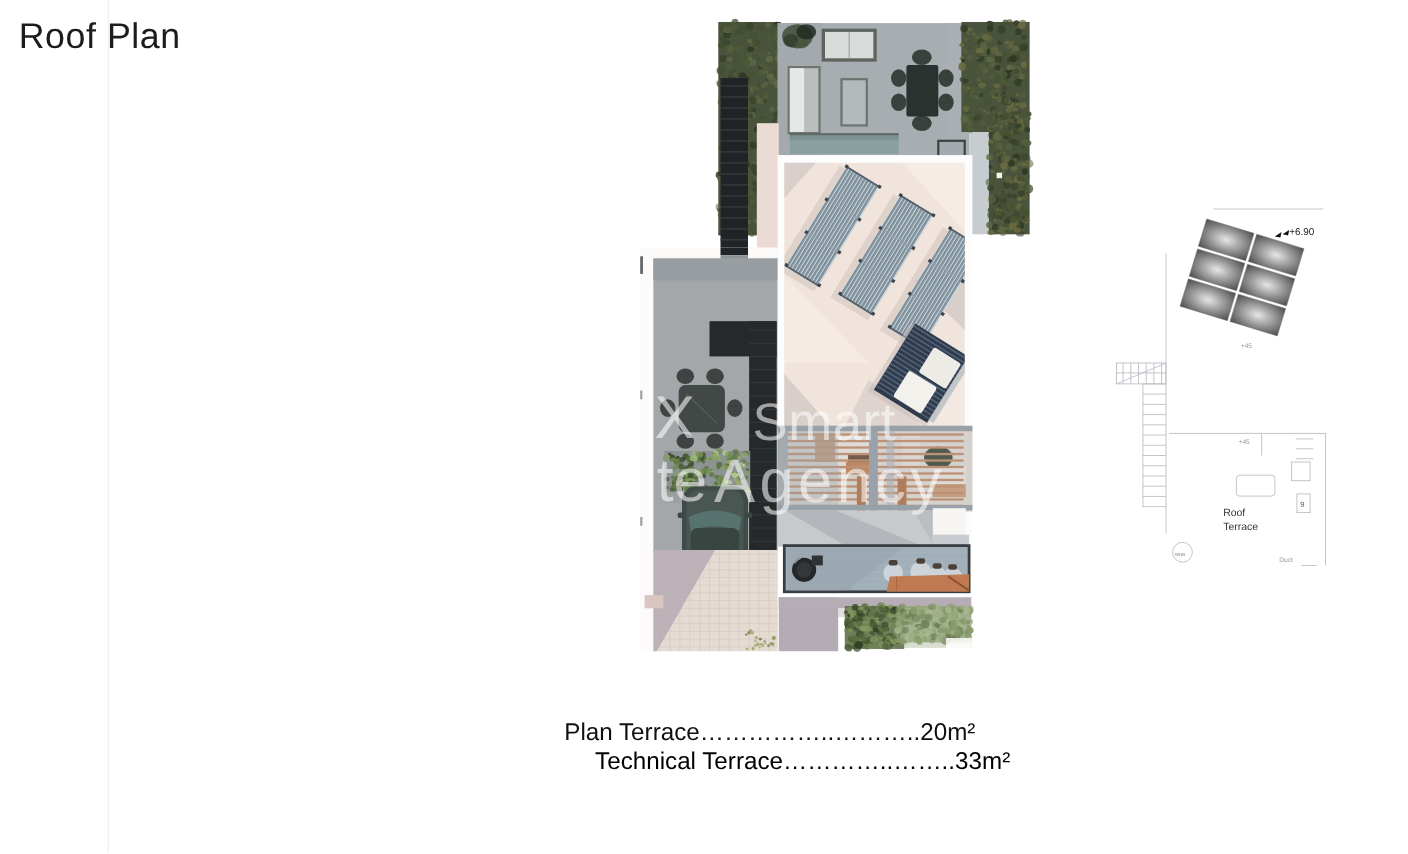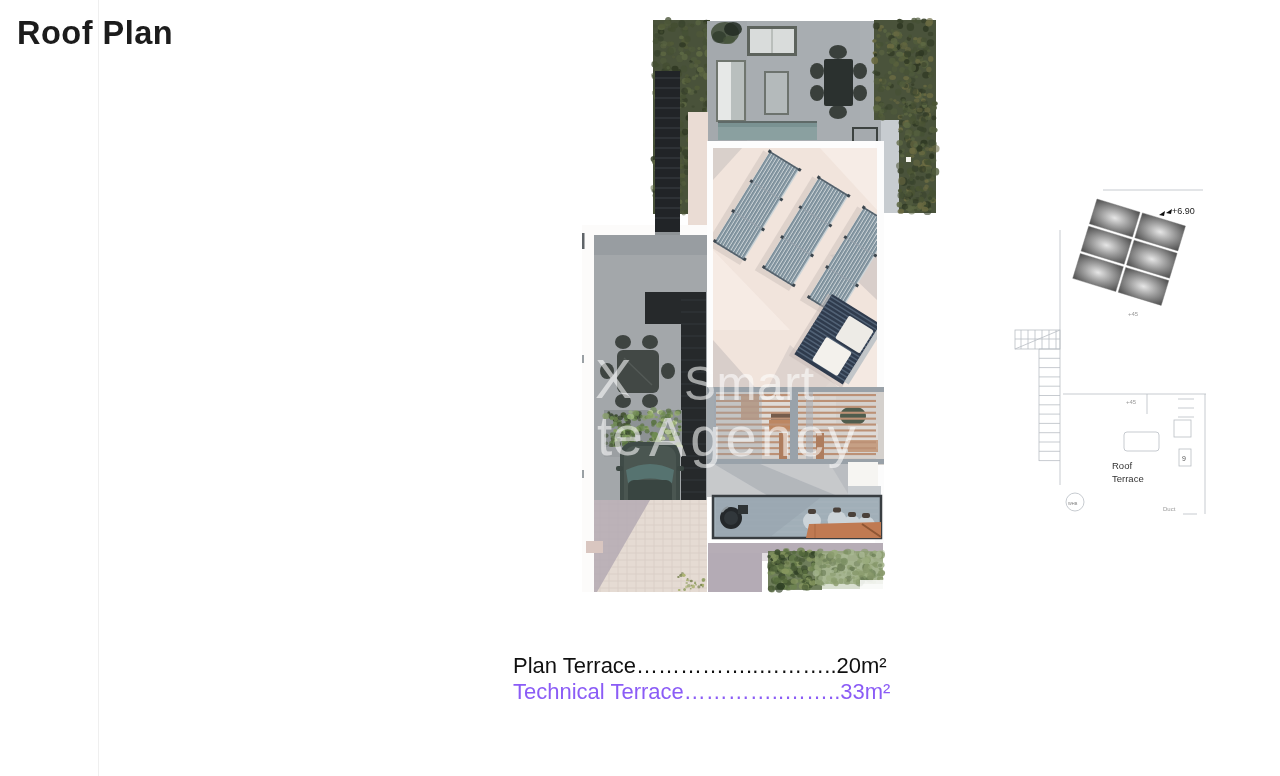--- a/index.html
+++ b/index.html
@@ -1,20 +1,20 @@
 <!DOCTYPE html>
 <html><head>
 <meta charset="utf-8">
 <style>
 html,body{margin:0;padding:0;width:1280px;height:776px;background:#ffffff;overflow:hidden;}
 body{font-family:"Liberation Sans",sans-serif;position:relative;}
-.title{position:absolute;left:17px;top:15px;font-size:32.5px;color:#1c1c1c;letter-spacing:0.5px;font-weight:bold;}
+.title{position:absolute;left:17px;top:15px;font-size:32.5px;color:#1c1c1c;letter-spacing:0.5px;}
 .vline{position:absolute;left:98px;top:0;width:1px;height:776px;background:#efefef;}
 .l1{position:absolute;left:513px;top:653px;font-size:22px;color:#101010;white-space:nowrap;}
-.l2{position:absolute;left:513px;top:679px;font-size:22px;color:#8b5cf6;white-space:nowrap;}
+.l2{position:absolute;left:541px;top:679px;font-size:22px;color:#000000;white-space:nowrap;}
 </style>
 </head>
 <body>
 <div class="vline"></div>
 <div class="title">Roof Plan</div>
 <svg width="1280" height="776" viewBox="0 0 1280 776" style="position:absolute;left:0;top:0;filter:blur(0.45px)">
 <rect x="653" y="20" width="57" height="194" fill="#49523a"></rect>
     <ellipse cx="689.4" cy="24.8" rx="2.1" ry="1.6" fill="#465134" opacity="0.56"></ellipse>
     <ellipse cx="695.2" cy="125.3" rx="2.9" ry="2.3" fill="#39432c" opacity="0.51"></ellipse>
     <ellipse cx="681.8" cy="25.1" rx="2.0" ry="1.7" fill="#515a38" opacity="0.82"></ellipse>

